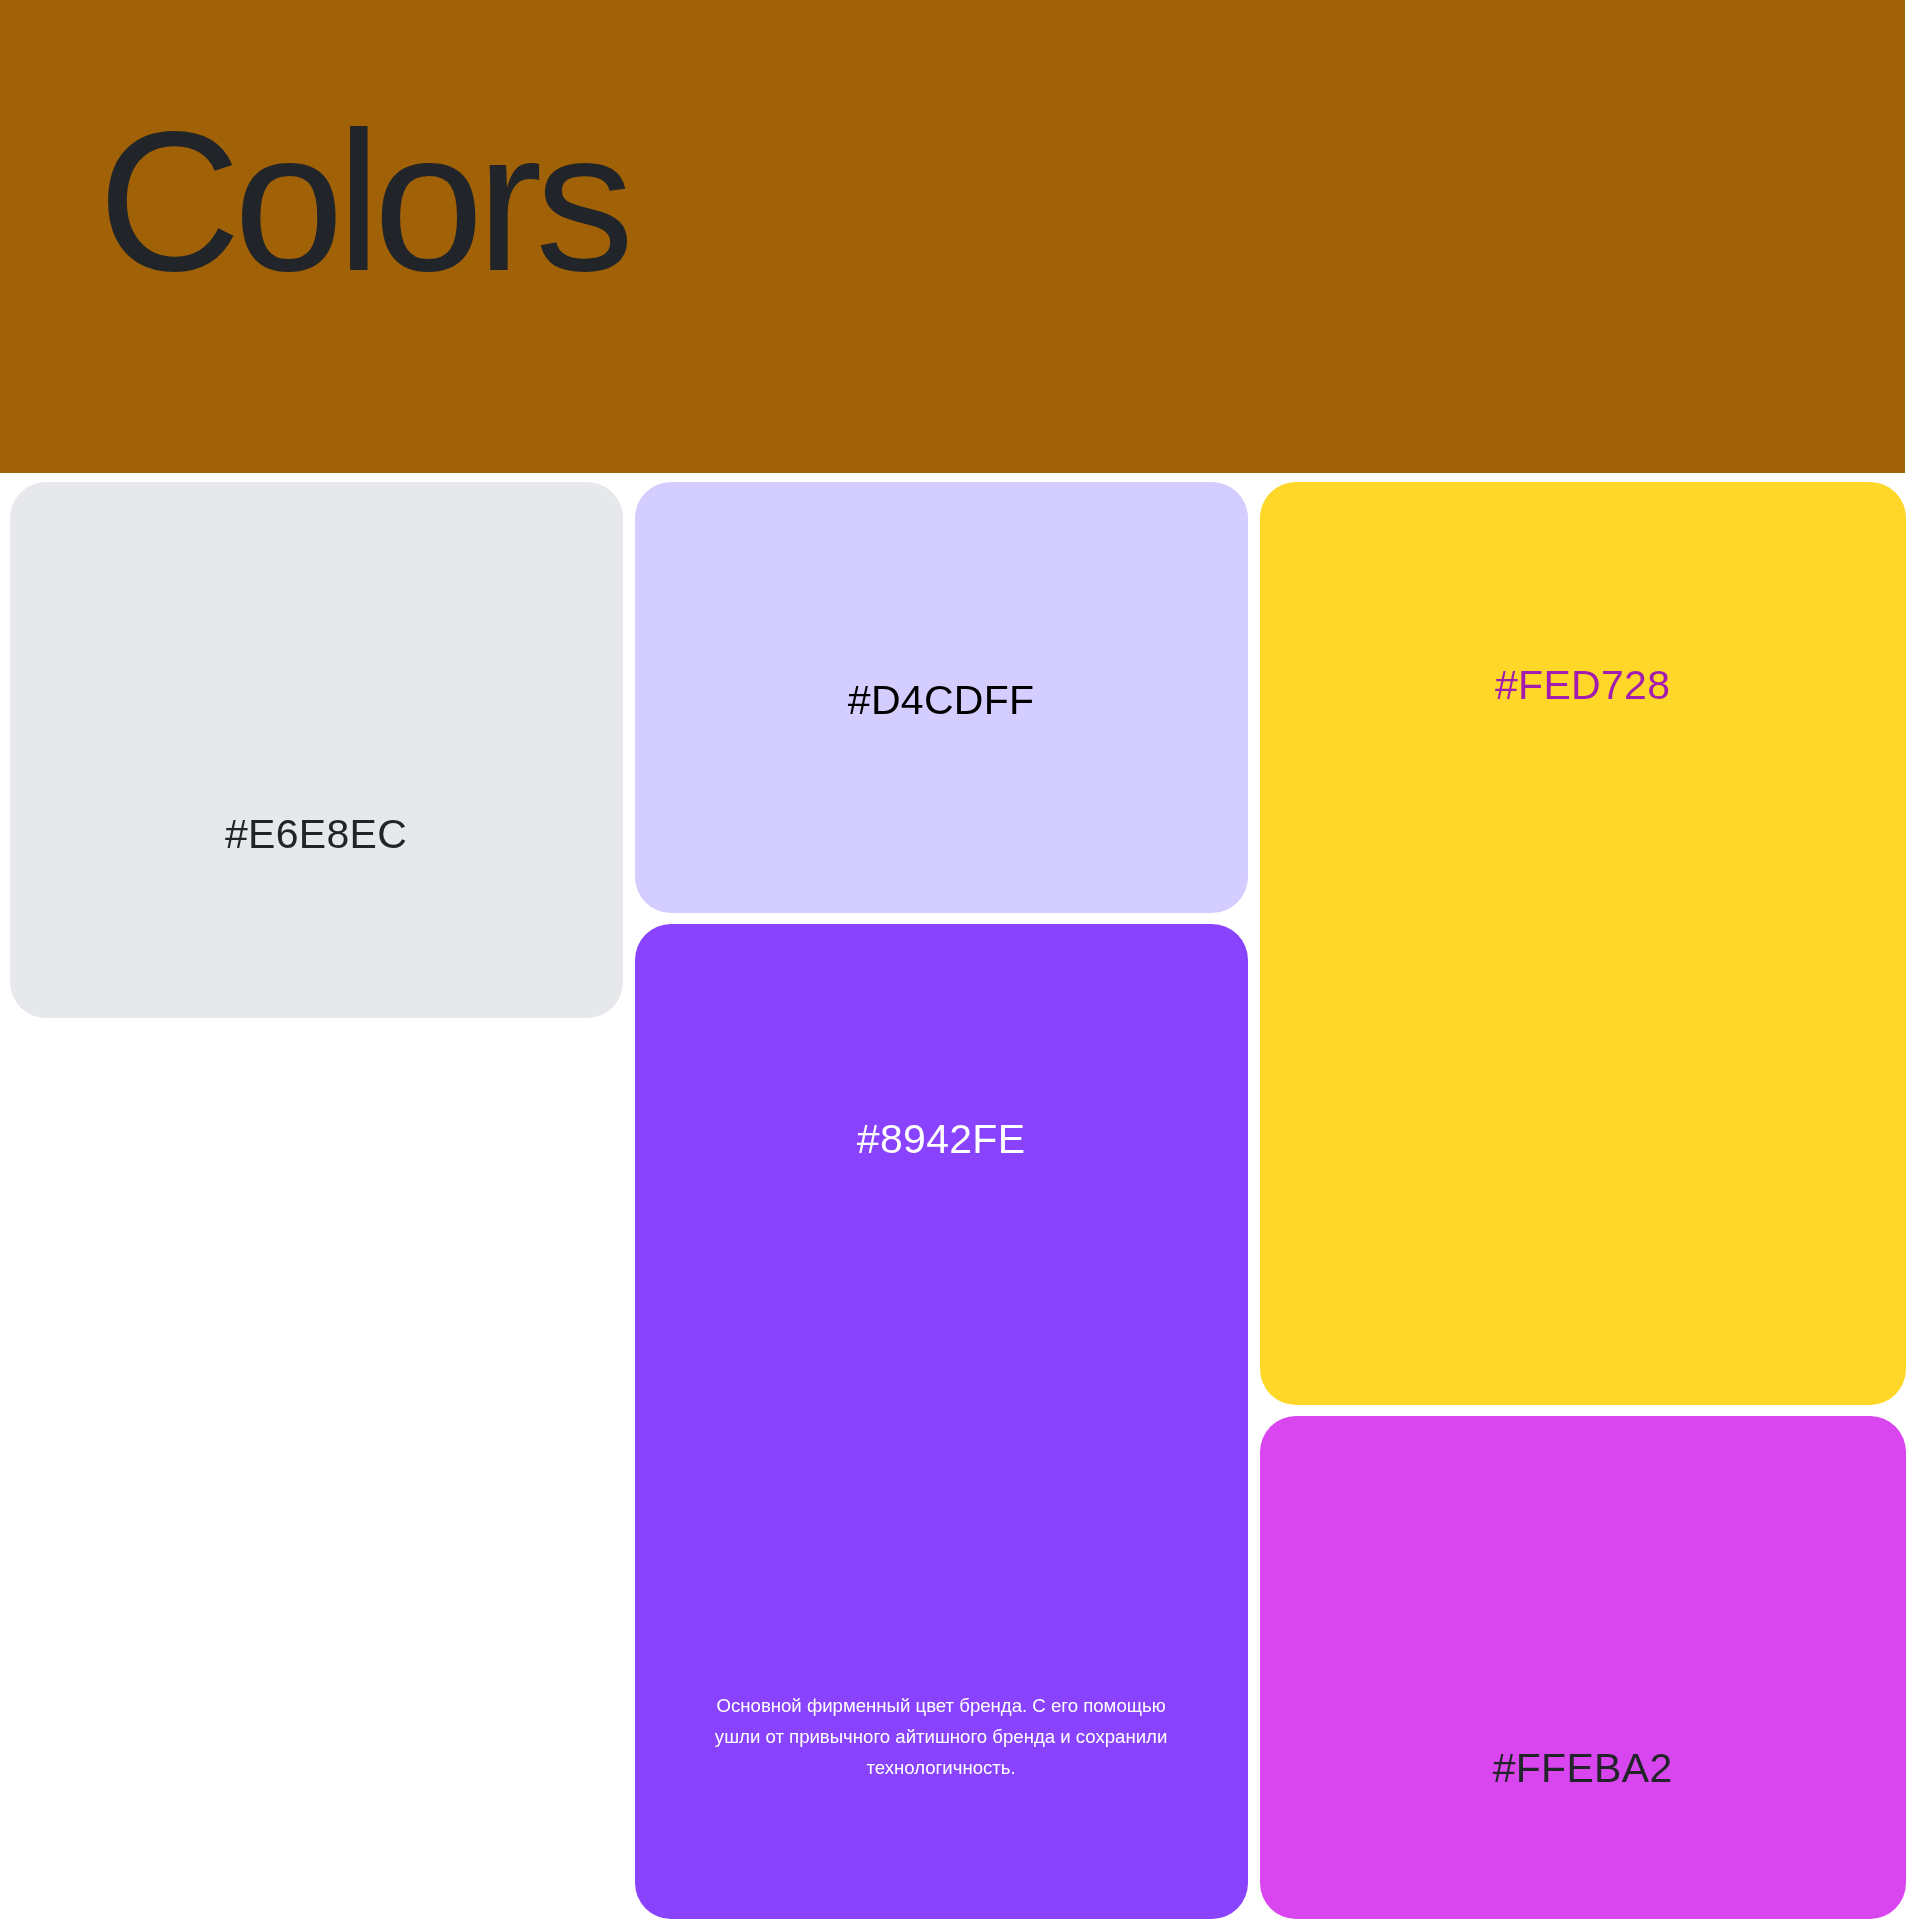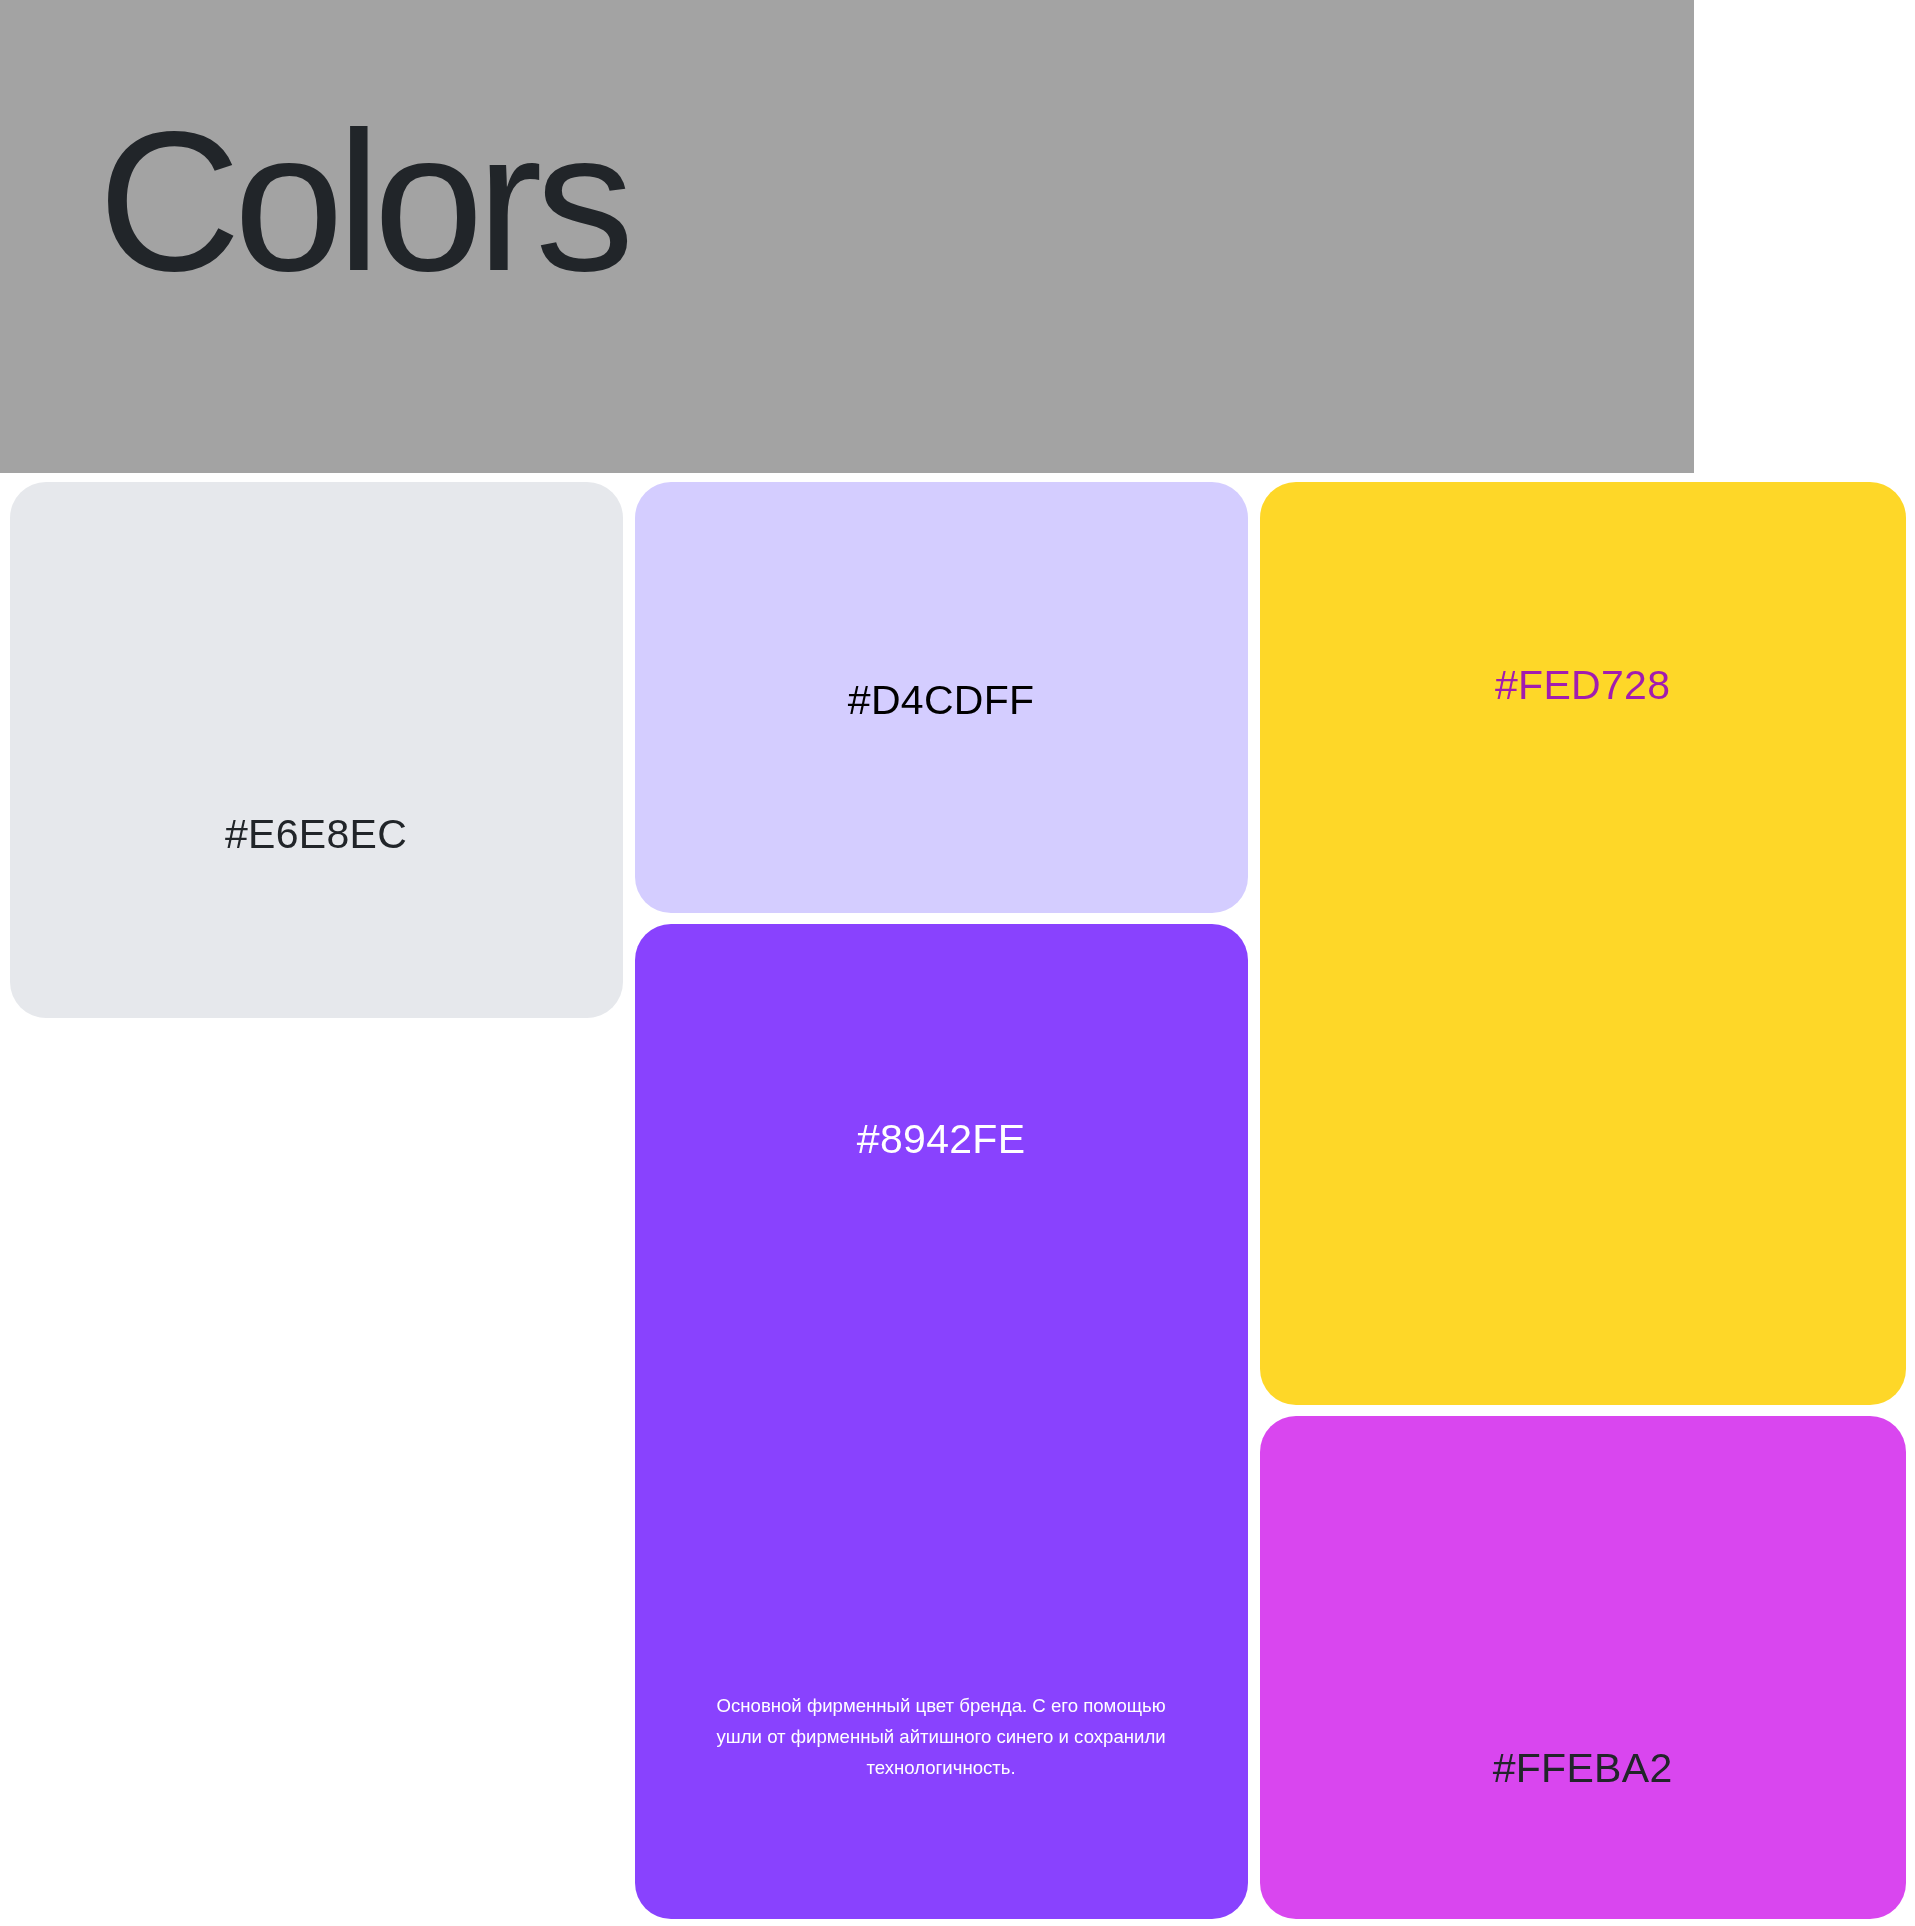--- a/index.html
+++ b/index.html
@@ -19,23 +19,23 @@
     width: 1915px;
     height: 1926px;
     background: #ffffff;
   }
 
   
   .header {
     position: absolute;
     left: 0;
     top: 0;
-    width: 1694px;
+    width: 1905px;
     height: 473px;
-    background: #a3a3a3;
+    background: #a16207;
     overflow: hidden;
   }
   .header-title {
     position: absolute;
     left: 98px;
     top: 103px;
     font-size: 198px;
     line-height: 198px;
     font-weight: 400;
     letter-spacing: -7.2px;
@@ -139,21 +139,21 @@
     </div>
 
     <div class="col">
 
       <div class="card card-lavender h-short-mid">
         <div class="card-hex">#D4CDFF</div>
       </div>
 
       <div class="card card-purple h-tall-mid">
         <div class="card-hex">#8942FE</div>
-        <div class="card-desc">Основной фирменный цвет бренда. С его помощью ушли от фирменный айтишного синего и сохранили технологичность.</div>
+        <div class="card-desc">Основной фирменный цвет бренда. С его помощью ушли от привычного айтишного бренда и сохранили технологичность.</div>
       </div>
 
     </div>
 
     <div class="col">
 
       <div class="card card-yellow h-tall">
         <div class="card-hex">#FED728</div>
       </div>
 

